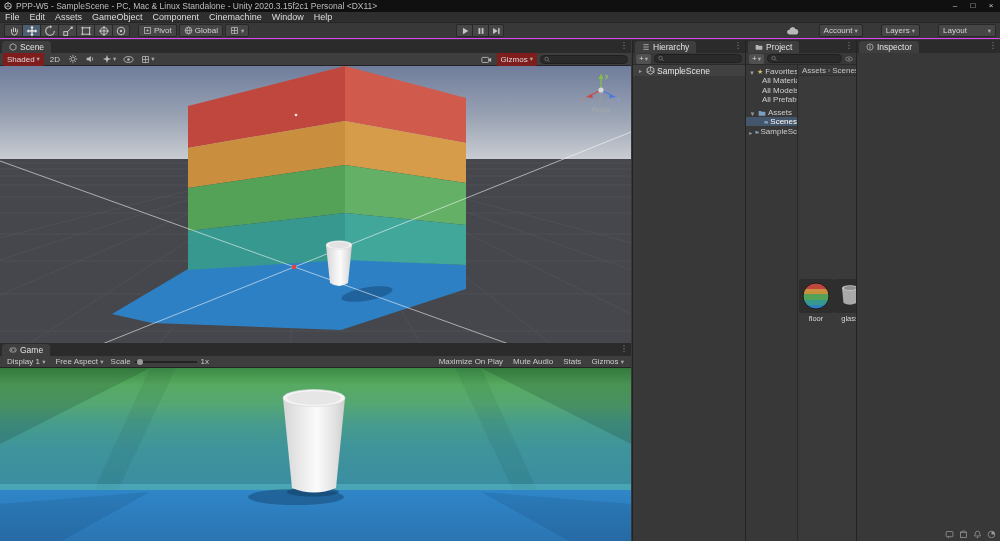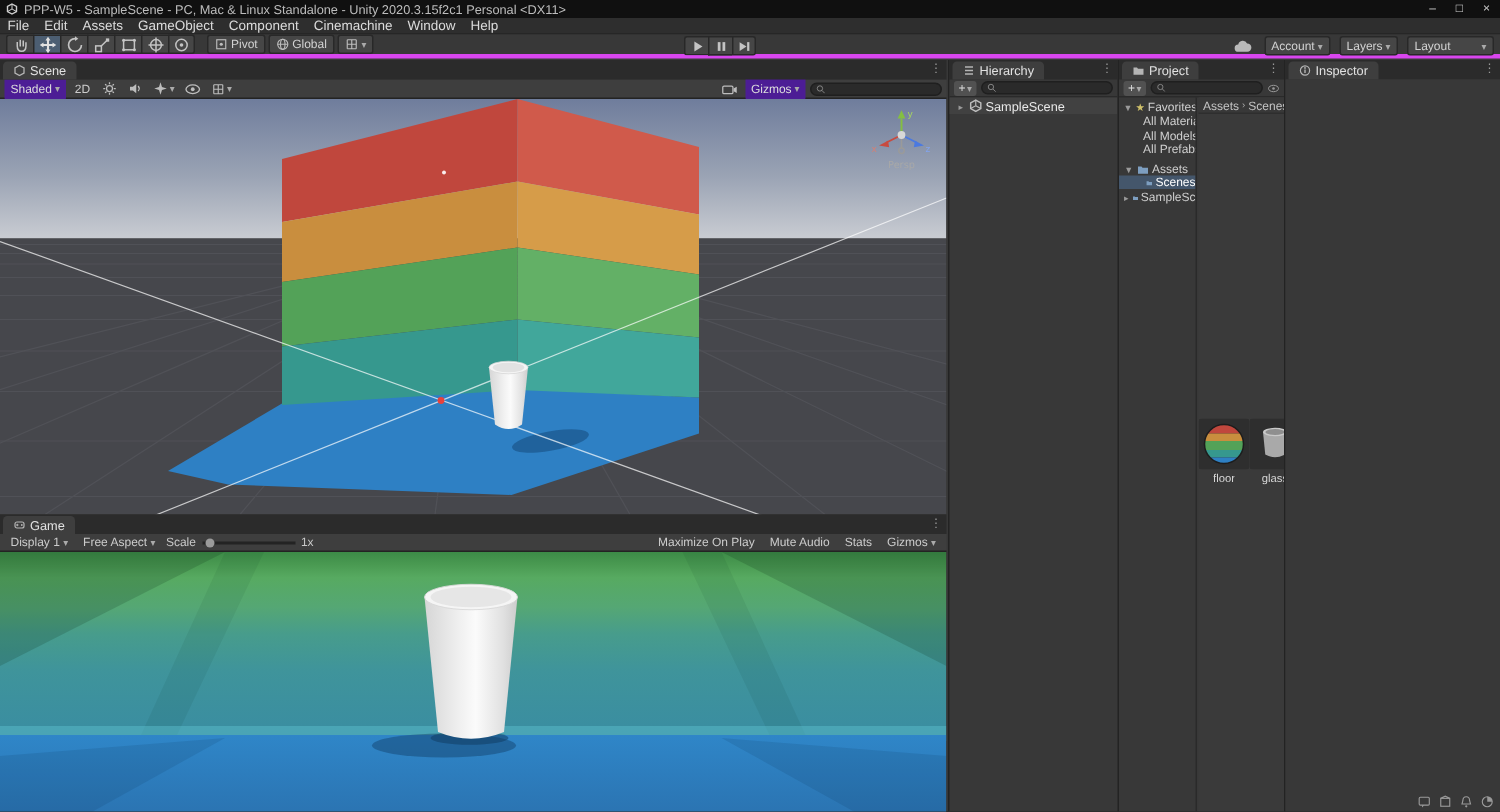--- a/index.html
+++ b/index.html
@@ -9,42 +9,42 @@
   
   .titlebar{position:absolute;top:0;left:0;right:0;height:12px;background:#101010;display:flex;align-items:center;gap:4px;padding-left:4px;color:#bdbdbd;font-size:8.5px;}
   .winbtns{margin-left:auto;display:flex;height:12px;}
   .winbtns span{width:18px;text-align:center;line-height:12px;font-size:8px;color:#cfcfcf;}
 
   
   .menubar{position:absolute;top:12px;left:0;right:0;height:11px;background:#2e2e2e;display:flex;align-items:center;font-size:9px;color:#dcdcdc;border-bottom:1px solid #262626;}
   .menubar span{padding:0 5px;line-height:11px;}
 
   
-  .toolbar{position:absolute;top:23px;left:0;right:0;height:16px;background:#383838;border-bottom:3px solid #d946ef;display:flex;align-items:center;padding-left:4px;}
+  .toolbar{position:absolute;top:23px;left:0;right:0;height:16px;background:#383838;border-bottom:1px solid #d946ef;display:flex;align-items:center;padding-left:4px;}
   .toolgroup{display:flex;}
   .tool-btn{width:18px;height:13px;background:#464646;border:1px solid #282828;border-right-width:0;display:flex;align-items:center;justify-content:center;padding:0;}
   .tool-btn:first-child{border-radius:2px 0 0 2px;}
   .tool-btn:last-child{border-right-width:1px;border-radius:0 2px 2px 0;}
   .tool-btn.active{background:#4c5e72;}
   .txt-btn{height:13px;background:#464646;border:1px solid #282828;border-radius:2px;color:#d2d2d2;font-size:8px;display:flex;align-items:center;gap:2px;padding:0 4px;margin-left:2px;}
   .play-group{position:absolute;left:456px;top:1px;display:flex;}
   .play-group .tool-btn{width:16px;}
-  .right-group{position:absolute;right:4px;top:1px;display:flex;align-items:center;gap:4px;}
+  .right-group{position:absolute;right:4px;top:1px;display:flex;align-items:center;gap:16px;}
   .chev{font-size:6.5px;color:#aaa;}
 
   
   .workspace{position:absolute;top:40px;left:0;right:0;bottom:0;}
   .panel{position:absolute;background:#383838;border-left:1px solid #232323;}
   .tabstrip{height:13px;background:#2b2b2b;display:flex;align-items:flex-end;padding-left:2px;position:relative;}
   .tab{height:12px;background:#3e3e3e;border-radius:3px 3px 0 0;display:flex;align-items:center;gap:3px;padding:0 7px;font-size:8.5px;color:#e2e2e2;}
   .kebab{position:absolute;right:3px;top:1px;color:#9a9a9a;font-size:8px;}
 
   .scene-panel{left:0;top:0;width:631px;height:303px;border-left:none;}
   .scene-toolbar{height:13px;background:#3e3e3e;border-bottom:1px solid #232323;display:flex;align-items:center;gap:3px;padding:0 3px;font-size:8px;}
-  .drop{height:16px;background:#4c1d95;border-radius:2px;display:flex;align-items:center;gap:2px;padding:0 4px;color:#ddd;font-size:8px;border:none;}
+  .drop{height:16px;background:#7f1d1d;border-radius:2px;display:flex;align-items:center;gap:2px;padding:0 4px;color:#ddd;font-size:8px;border:none;}
   .flat{height:10px;background:transparent;border:none;color:#ccc;font-size:8px;display:flex;align-items:center;padding:11px 3px;}
   .icon-btn{height:11px;background:transparent;border:none;display:flex;align-items:center;gap:1px;padding:0 2px;}
   .spacer{flex:1;}
   .searchbox{height:9px;background:#2a2a2a;border:1px solid #1f1f1f;border-radius:5px;display:flex;align-items:center;gap:2px;padding:0 3px;}
   .searchbox input{background:transparent;border:none;outline:none;color:#ccc;font-size:8px;width:100%;padding:0;height:8px;}
   .viewport{position:relative;overflow:hidden;}
   .viewport svg{display:block;}
 
   .game-panel{left:0;top:303px;width:631px;height:199px;border-left:none;}
   .gamebar{height:12px;background:#3e3e3e;border-bottom:1px solid #232323;display:flex;align-items:center;gap:4px;padding:0 4px;font-size:8px;}

